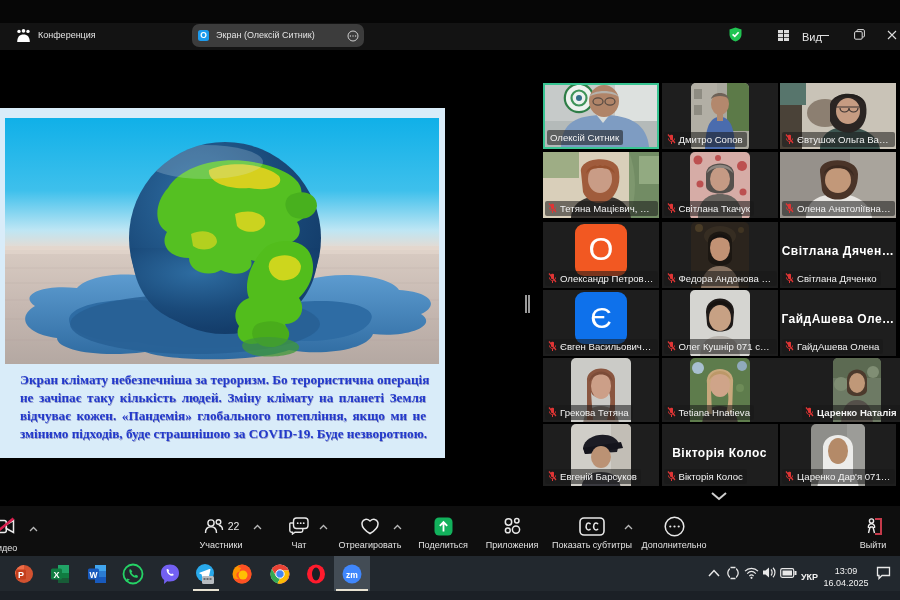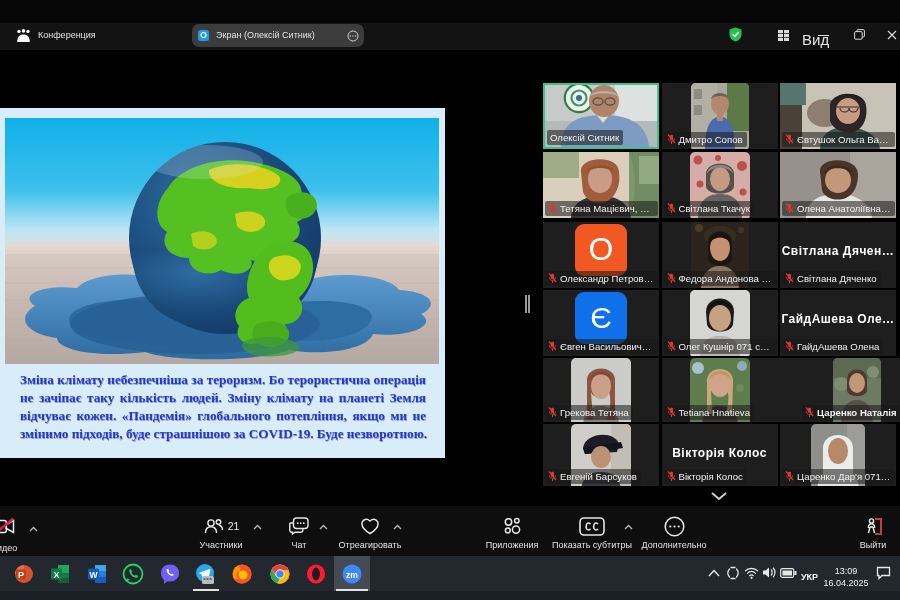--- a/index.html
+++ b/index.html
@@ -50,21 +50,21 @@
       <circle cx="6" cy="6" r="5" fill="none" stroke="#cfcfcf" stroke-width="1"></circle>
       <circle cx="3.4" cy="6" r="0.7" fill="#cfcfcf"></circle>
       <circle cx="6" cy="6" r="0.7" fill="#cfcfcf"></circle>
       <circle cx="8.6" cy="6" r="0.7" fill="#cfcfcf"></circle>
     </svg>
 
 <svg class="abs" style="left:728px;top:27px" width="15" height="15" viewBox="0 0 15 15">
       <path d="M7.5 0.5 L13.5 2.5 L13.5 7 C13.5 11 11 13.5 7.5 14.5 C4 13.5 1.5 11 1.5 7 L1.5 2.5 Z" fill="#21c452"></path>
       <path d="M4.6 7.3 L6.8 9.4 L10.6 5.2" fill="none" stroke="#fff" stroke-width="1.6"></path>
     </svg>
-<div class="abs" style="left:757px;top:31px;color:#e5e5e5;font-size:15px;padding-left:45px;">Вид</div>
+<div class="abs" style="left:757px;top:31px;color:#e5e5e5;font-size:11px;padding-left:45px;">Вид</div>
 <svg class="abs" style="left:778px;top:30px" width="11" height="11" viewBox="0 0 11 11">
       <g fill="#dcdcdc">
         <rect x="0" y="0" width="5" height="3.2"></rect>
         <rect x="6" y="0" width="5" height="3.2"></rect>
         <rect x="0" y="3.9" width="5" height="3.2"></rect>
         <rect x="6" y="3.9" width="5" height="3.2"></rect>
         <rect x="0" y="7.8" width="5" height="3.2"></rect>
         <rect x="6" y="7.8" width="5" height="3.2"></rect>
       </g>
     </svg>
@@ -128,21 +128,21 @@
   <path d="M252 206 C266 200 282 204 284 214 C286 224 272 232 258 228 C246 224 244 212 252 206 Z" fill="#49ac1b"></path>
 
   <path d="M242 222 C260 216 290 220 294 228 C296 236 274 240 254 238 C238 236 232 226 242 222 Z" fill="#3f9838" opacity="0.75"></path>
 
   <clipPath id="gc">
           <circle cx="220" cy="120" r="96"></circle>
         </clipPath>
         <ellipse cx="200" cy="44" rx="58" ry="17" fill="#d8eef8" opacity="0.22" clip-path="url(#gc)"></ellipse>
  </svg>
  <div id="slidetext">
-  <div>Зміна клімату небезпечніша за тероризм. Бо терористична операція</div>
+  <div>Экран клімату небезпечніша за тероризм. Бо терористична операція</div>
   <div>не зачіпає таку кількість людей. Зміну клімату на планеті Земля</div>
   <div>відчуває кожен. «Пандемія» глобального потепління, якщо ми не</div>
   <div>змінимо підходів, буде страшнішою за COVID-19. Буде незворотною.</div>
  </div>
 </div>
 
 <div class="abs" style="left:525px;top:295px;width:1.5px;height:18px;background:#9a9a9a;"></div>
 <div class="abs" style="left:528px;top:295px;width:1.5px;height:18px;background:#9a9a9a;"></div>
 
 <div class="tile" style="left:543px;top:83px;border:2px solid #38c492;box-sizing:border-box;">
@@ -420,21 +420,21 @@
  <div class="tbtn" style="left:186px;width:70px;">
   <div class="ic">
           <svg width="21" height="17" viewBox="0 0 21 17">
             <g fill="none" stroke="#e8e8e8" stroke-width="1.4">
               <circle cx="8" cy="5" r="3.1"></circle>
               <path d="M2.5 15 C2.5 10.8 5 8.8 8 8.8 C11 8.8 13.5 10.8 13.5 15"></path>
               <circle cx="15.5" cy="4" r="2.3"></circle>
               <path d="M15.8 7.3 C18 7.6 19.5 9.3 19.5 12"></path>
             </g>
           </svg>
-          <span style="font-size:10.5px;color:#e8e8e8;margin-left:4px;">21</span>
+          <span style="font-size:10.5px;color:#e8e8e8;margin-left:4px;">22</span>
         </div>
   Участники
  </div>
  <svg class="abs" style="left:253px;top:18px" width="9" height="6" viewBox="0 0 9 6">
         <path d="M1 5 L4.5 1.5 L8 5" fill="none" stroke="#b9b9b9" stroke-width="1.3"></path>
       </svg>
  <div class="tbtn" style="left:277px;width:44px;">
   <div class="ic">
           <svg width="20" height="18" viewBox="0 0 20 18">
             <rect x="4.5" y="1" width="14.5" height="10.5" rx="3" fill="none" stroke="#e8e8e8" stroke-width="1.4"></rect>
@@ -453,20 +453,29 @@
   <div class="ic">
           <svg width="20" height="18" viewBox="0 0 20 18">
             <path d="M10 16.5 C-4 8 3.5 -1.5 10 4 C16.5 -1.5 24 8 10 16.5 Z" fill="none" stroke="#e8e8e8" stroke-width="1.5"></path>
           </svg>
         </div>
   Отреагировать
  </div>
  <svg class="abs" style="left:393px;top:18px" width="9" height="6" viewBox="0 0 9 6">
         <path d="M1 5 L4.5 1.5 L8 5" fill="none" stroke="#b9b9b9" stroke-width="1.3"></path>
       </svg>
+ <div class="tbtn" style="left:410px;width:66px;">
+  <div class="ic">
+          <svg width="19" height="19" viewBox="0 0 19 19">
+            <rect x="0.5" y="0.5" width="18" height="18" rx="4.5" fill="#12b15c"></rect>
+            <path d="M9.5 14.5 L9.5 5.5 M5.8 8.8 L9.5 5 L13.2 8.8" stroke="#fff" stroke-width="1.8" fill="none"></path>
+          </svg>
+        </div>
+  Поделиться
+ </div>
  <div class="tbtn" style="left:479px;width:66px;">
   <div class="ic">
           <svg width="19" height="19" viewBox="0 0 19 19">
             <g fill="none" stroke="#e8e8e8" stroke-width="1.5">
               <circle cx="5.5" cy="5" r="3.2"></circle>
               <circle cx="13.8" cy="3.8" r="2.2"></circle>
               <circle cx="4.8" cy="13.4" r="2.4"></circle>
               <circle cx="13" cy="12.6" r="3.6"></circle>
             </g>
           </svg>

